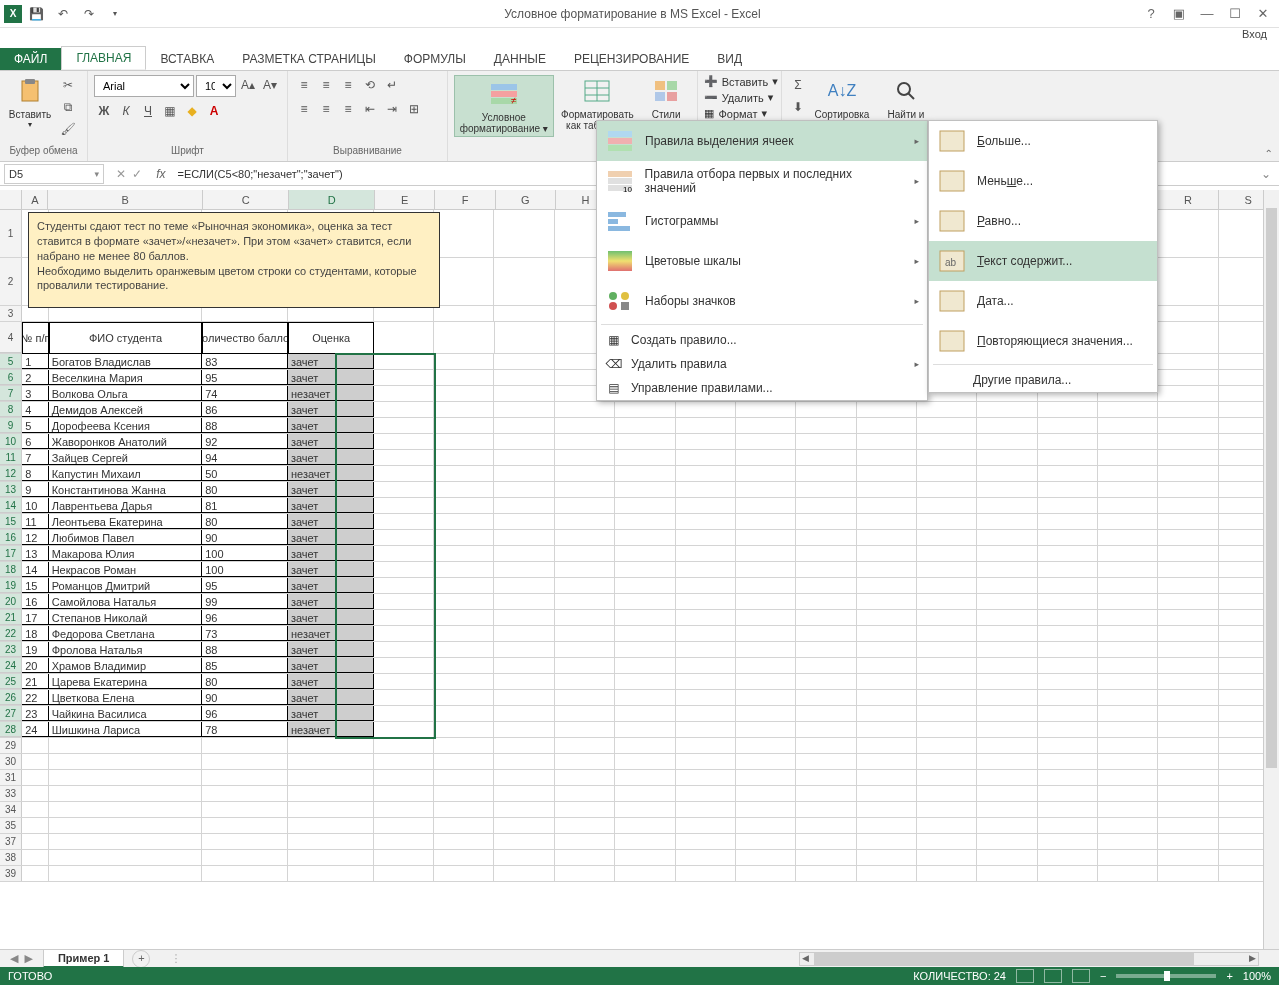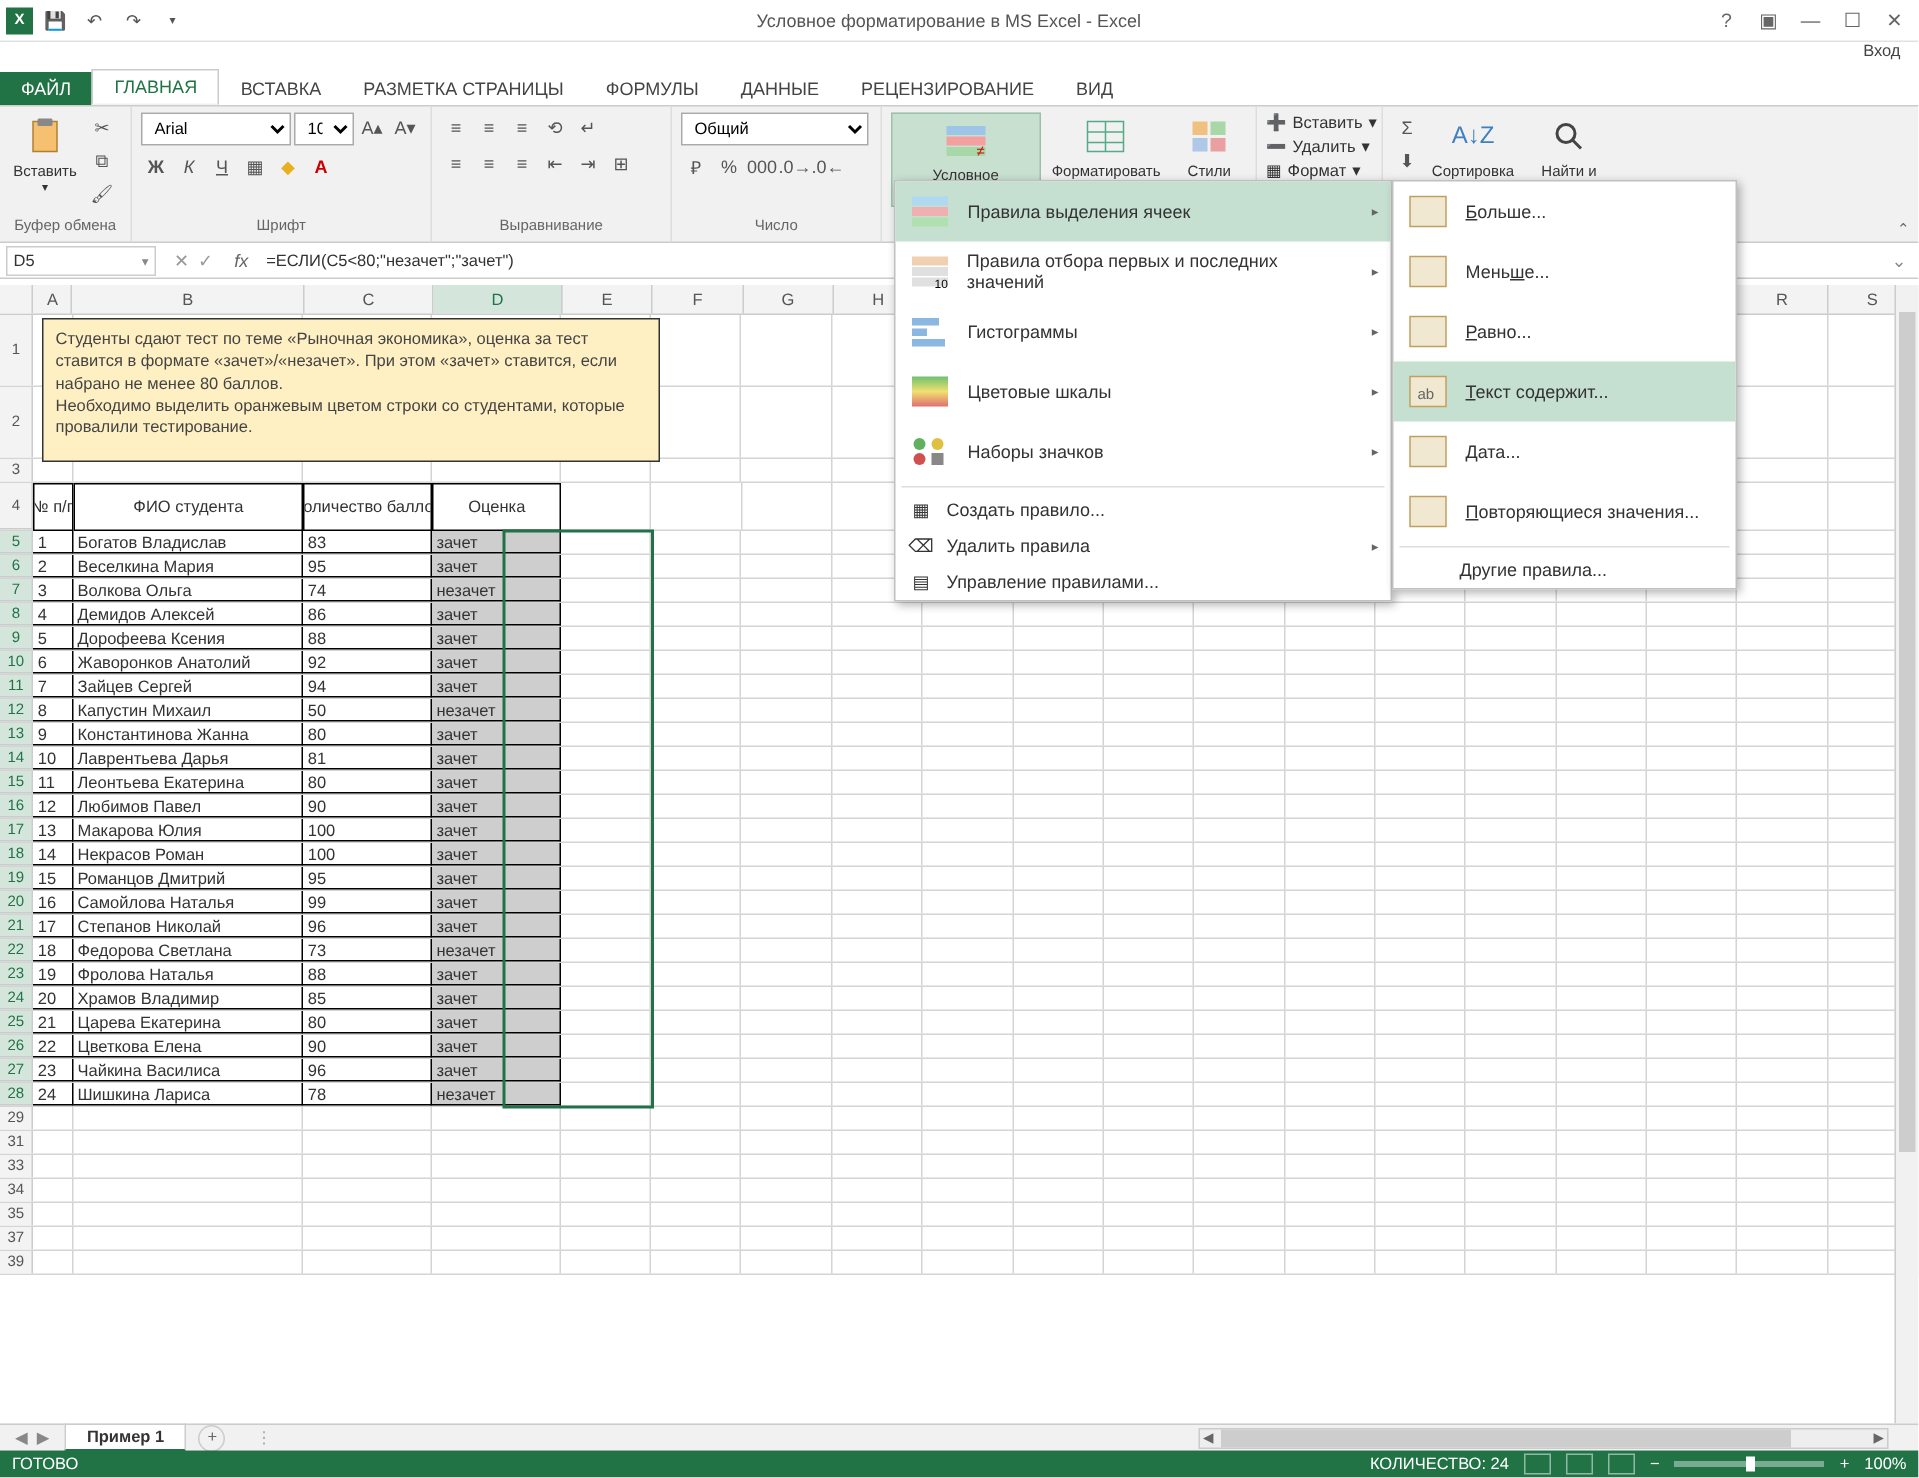--- a/index.html
+++ b/index.html
@@ -194,33 +194,20 @@
         <div class="sm-btn">≡</div>
         <div class="sm-btn">≡</div>
         <div class="sm-btn">⇤</div>
         <div class="sm-btn">⇥</div>
         <div class="sm-btn">⊞</div>
       </div>
     </div>
     <div class="group-label">Выравнивание</div>
   </div>
 
-  <div class="group" style="width:140px;">
-    <div class="group-content" style="flex-direction:column;gap:4px;">
-      <select class="font-select" style="width:125px;"><option>Общий</option></select>
-      <div class="sm-row">
-        <div class="sm-btn">₽</div>
-        <div class="sm-btn">%</div>
-        <div class="sm-btn">000</div>
-        <div class="sm-btn">.0→</div>
-        <div class="sm-btn">.0←</div>
-      </div>
-    </div>
-    <div class="group-label">Число</div>
-  </div>
 
   <div class="group" style="width:250px;">
     <div class="group-content">
       <div class="big-btn highlighted" style="width:100px;padding:2px;">
         <div class="icon-box">
             <svg width="30" height="24">
               <rect x="2" y="2" width="26" height="6" fill="#9cc5e8"></rect>
               <rect x="2" y="9" width="26" height="6" fill="#f5a0a0"></rect>
               <rect x="2" y="16" width="26" height="6" fill="#a8d8a8"></rect>
               <text x="22" y="22" font-size="10" fill="#c00">≠</text>
@@ -961,20 +948,42 @@
         <div class="cell " style="width: 70px;"></div>
         <div class="cell " style="width: 70px;"></div>
         <div class="cell " style="width: 70px;"></div>
         <div class="cell " style="width: 70px;"></div>
         <div class="cell " style="width: 70px;"></div>
         <div class="cell " style="width: 70px;"></div>
         <div class="cell " style="width: 70px;"></div>
         <div class="cell " style="width: 70px;"></div>
       </div>
       <div class="row">
+        <div class="row-header">30</div>
+        <div class="cell " style="width: 30px;"></div>
+        <div class="cell " style="width: 180px;"></div>
+        <div class="cell " style="width: 100px;"></div>
+        <div class="cell " style="width: 100px;"></div>
+        <div class="cell " style="width: 70px;"></div>
+        <div class="cell " style="width: 70px;"></div>
+        <div class="cell " style="width: 70px;"></div>
+        <div class="cell " style="width: 70px;"></div>
+        <div class="cell " style="width: 70px;"></div>
+        <div class="cell " style="width: 70px;"></div>
+        <div class="cell " style="width: 70px;"></div>
+        <div class="cell " style="width: 70px;"></div>
+        <div class="cell " style="width: 70px;"></div>
+        <div class="cell " style="width: 70px;"></div>
+        <div class="cell " style="width: 70px;"></div>
+        <div class="cell " style="width: 70px;"></div>
+        <div class="cell " style="width: 70px;"></div>
+        <div class="cell " style="width: 70px;"></div>
+        <div class="cell " style="width: 70px;"></div>
+      </div>
+      <div class="row">
         <div class="row-header">31</div>
         <div class="cell " style="width: 30px;"></div>
         <div class="cell " style="width: 180px;"></div>
         <div class="cell " style="width: 100px;"></div>
         <div class="cell " style="width: 100px;"></div>
         <div class="cell " style="width: 70px;"></div>
         <div class="cell " style="width: 70px;"></div>
         <div class="cell " style="width: 70px;"></div>
         <div class="cell " style="width: 70px;"></div>
         <div class="cell " style="width: 70px;"></div>
@@ -1050,20 +1059,42 @@
         <div class="cell " style="width: 70px;"></div>
         <div class="cell " style="width: 70px;"></div>
         <div class="cell " style="width: 70px;"></div>
         <div class="cell " style="width: 70px;"></div>
         <div class="cell " style="width: 70px;"></div>
         <div class="cell " style="width: 70px;"></div>
         <div class="cell " style="width: 70px;"></div>
       </div>
       <div class="row">
         <div class="row-header">37</div>
+        <div class="cell " style="width: 30px;"></div>
+        <div class="cell " style="width: 180px;"></div>
+        <div class="cell " style="width: 100px;"></div>
+        <div class="cell " style="width: 100px;"></div>
+        <div class="cell " style="width: 70px;"></div>
+        <div class="cell " style="width: 70px;"></div>
+        <div class="cell " style="width: 70px;"></div>
+        <div class="cell " style="width: 70px;"></div>
+        <div class="cell " style="width: 70px;"></div>
+        <div class="cell " style="width: 70px;"></div>
+        <div class="cell " style="width: 70px;"></div>
+        <div class="cell " style="width: 70px;"></div>
+        <div class="cell " style="width: 70px;"></div>
+        <div class="cell " style="width: 70px;"></div>
+        <div class="cell " style="width: 70px;"></div>
+        <div class="cell " style="width: 70px;"></div>
+        <div class="cell " style="width: 70px;"></div>
+        <div class="cell " style="width: 70px;"></div>
+        <div class="cell " style="width: 70px;"></div>
+      </div>
+      <div class="row">
+        <div class="row-header">38</div>
         <div class="cell " style="width: 30px;"></div>
         <div class="cell " style="width: 180px;"></div>
         <div class="cell " style="width: 100px;"></div>
         <div class="cell " style="width: 100px;"></div>
         <div class="cell " style="width: 70px;"></div>
         <div class="cell " style="width: 70px;"></div>
         <div class="cell " style="width: 70px;"></div>
         <div class="cell " style="width: 70px;"></div>
         <div class="cell " style="width: 70px;"></div>
         <div class="cell " style="width: 70px;"></div>

